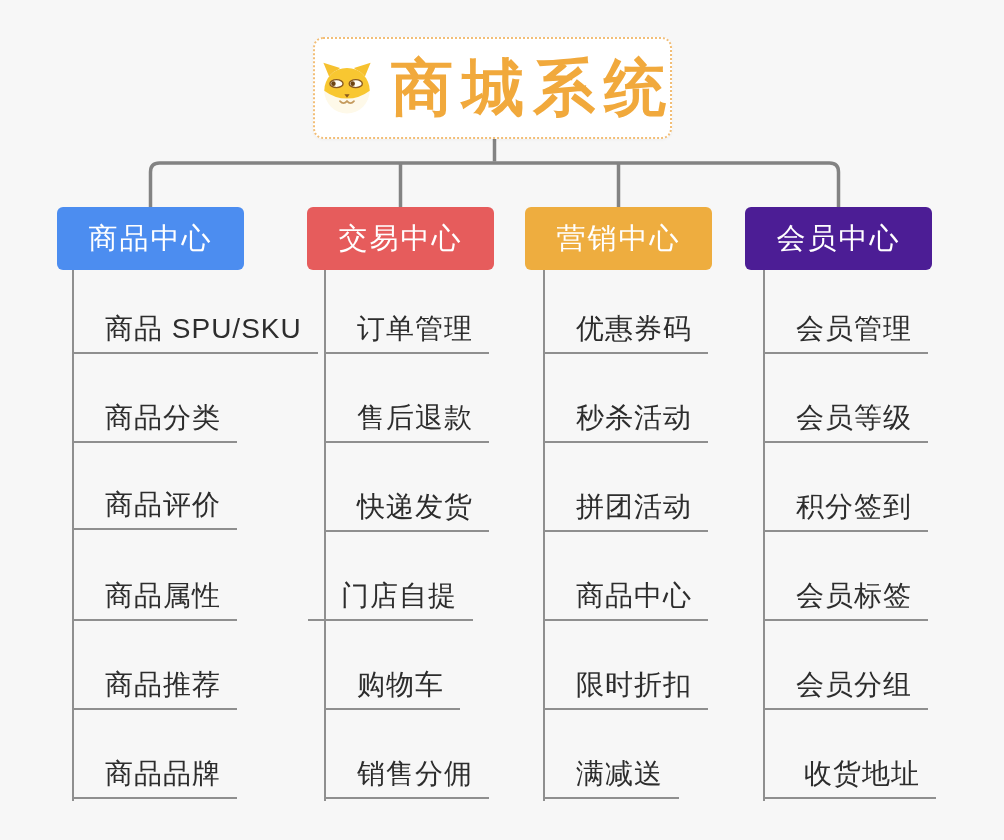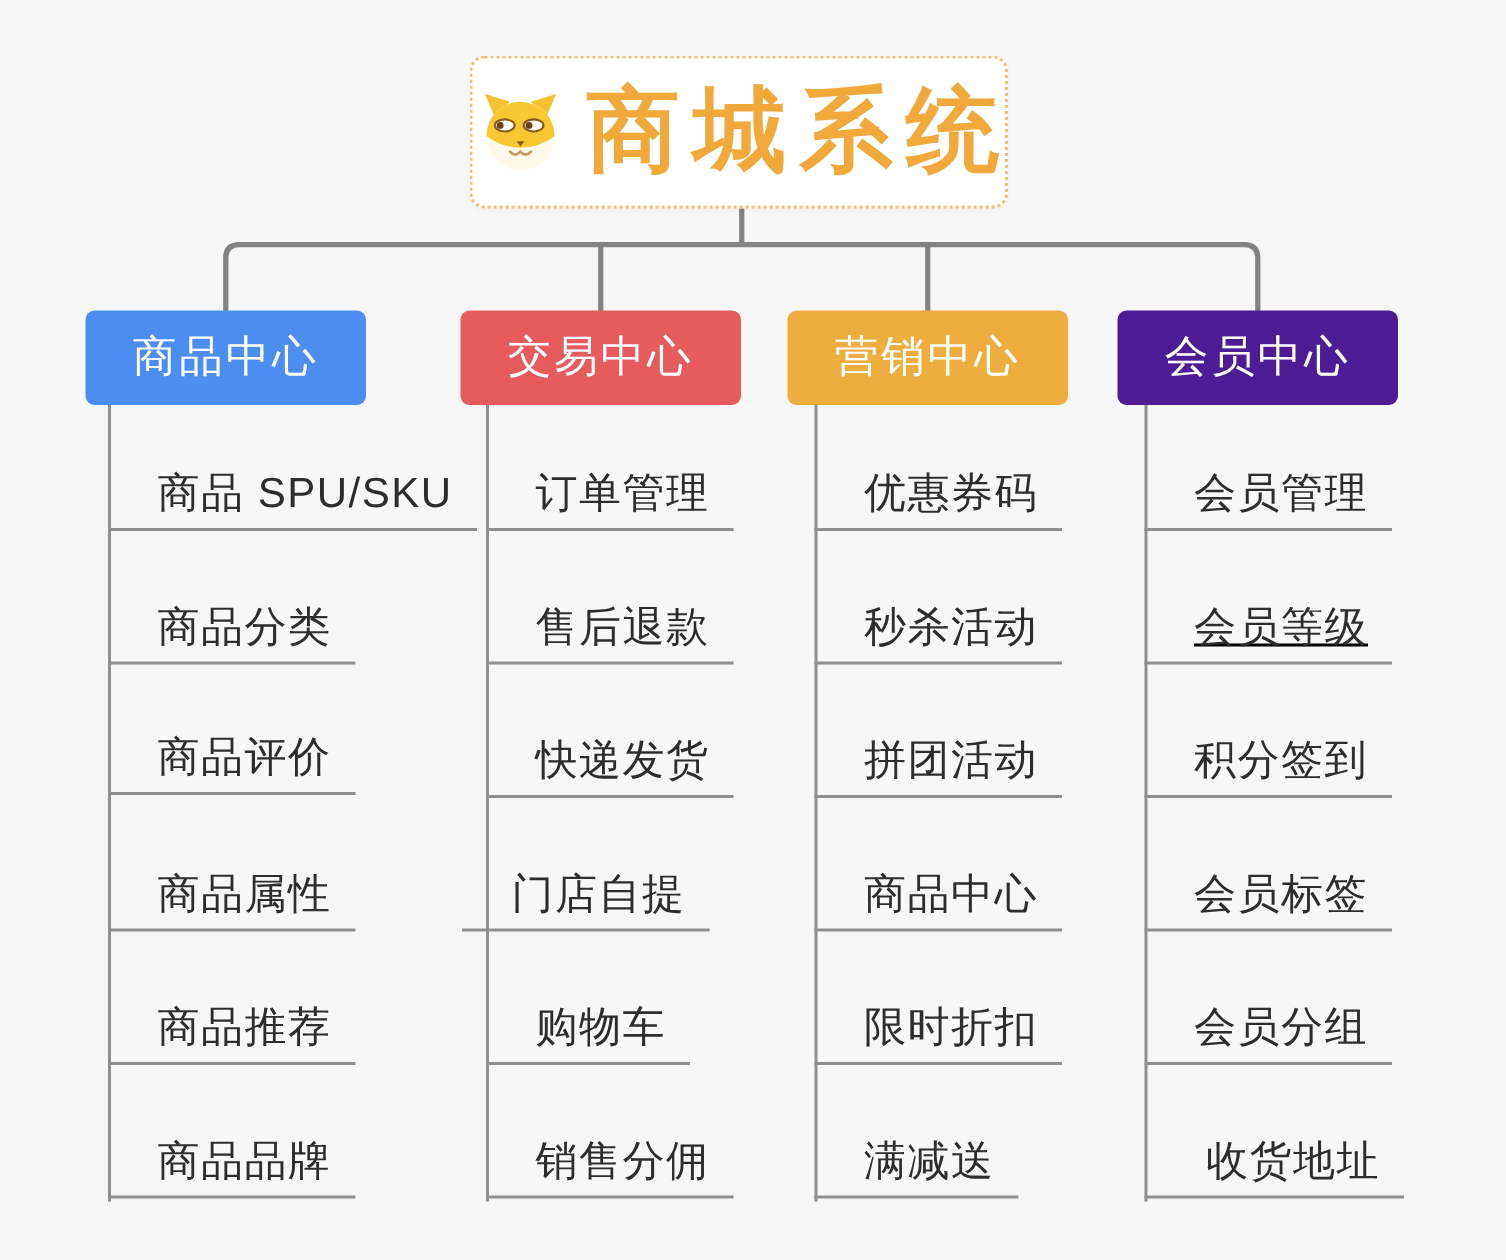--- a/index.html
+++ b/index.html
@@ -181,21 +181,21 @@
       <div class="child-item" style="left: 543px; top: 753px;">
         <span class="child-label">满减送</span>
       </div>
       <div class="branch-node" style="left: 745px; background: #4c1d95;">
         <span class="branch-label">会员中心</span>
       </div>
       <div class="spine" style="left: 763px; top: 270px; height: 531px;"></div>
       <div class="child-item" style="left: 763px; top: 308px;">
         <span class="child-label">会员管理</span>
       </div>
-      <div class="child-item" style="left: 763px; top: 397px; text-decoration: underline;">
+      <div class="child-item" style="left: 763px; top: 397px;">
         <span class="child-label">会员等级</span>
       </div>
       <div class="child-item" style="left: 763px; top: 486px;">
         <span class="child-label">积分签到</span>
       </div>
       <div class="child-item" style="left: 763px; top: 575px;">
         <span class="child-label">会员标签</span>
       </div>
       <div class="child-item" style="left: 763px; top: 664px;">
         <span class="child-label">会员分组</span>

